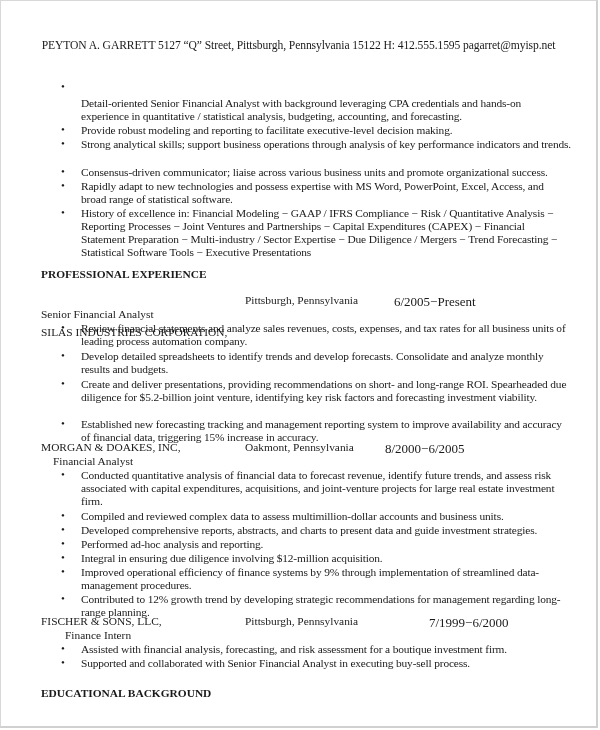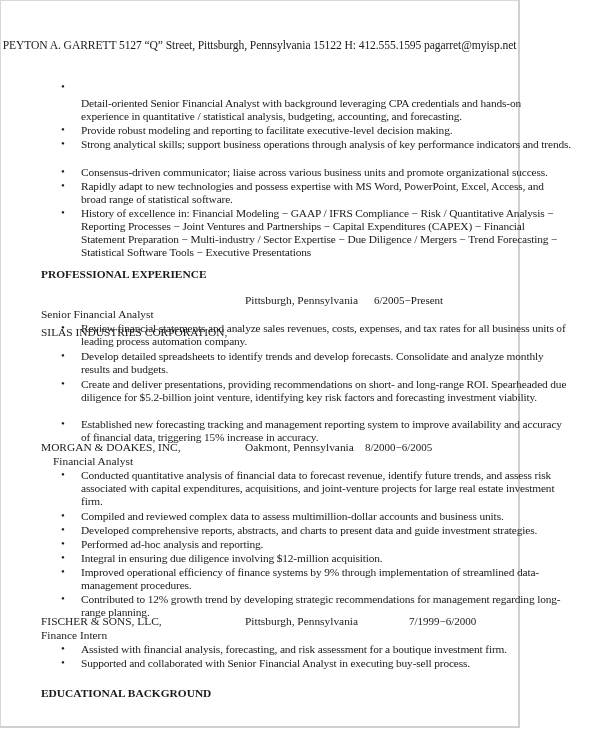--- a/index.html
+++ b/index.html
@@ -4,21 +4,21 @@
 <style>
   html, body { margin: 0; padding: 0; }
   body {
     width: 600px; height: 730px; overflow: hidden;
     background: #ffffff;
     font-family: "Liberation Serif", "DejaVu Serif", serif;
     color: #1a1a1a;
   }
   .page {
     position: relative;
-    width: 520px; height: 728px;
+    width: 598px; height: 728px;
     border: 1px solid #d8d8d8;
     border-right: 2px solid #d0d0d0;
     border-bottom: 2px solid #d0d0d0;
     box-sizing: border-box;
     background: #fff;
   }
   .contact {
     position: absolute; top: 38px; left: 0; width: 100%;
     text-align: center; font-size: 11.6px; letter-spacing: -0.1px;
   }
@@ -28,21 +28,21 @@
   }
   .bul {
     position: absolute; left: 60px; font-size: 11px;
   }
   .btxt {
     position: absolute; left: 80px; width: 490px;
     font-size: 11.4px; line-height: 13px; letter-spacing: -0.15px;
   }
   .job-company { position: absolute; left: 40px; font-size: 11.4px; white-space: nowrap; }
   .job-loc { position: absolute; font-size: 11.4px; white-space: nowrap; }
-  .job-date { position: absolute; font-size: 11px; white-space: nowrap; }
+  .job-date { position: absolute; font-size: 13px; white-space: nowrap; margin-left: 20px; }
   .job-title { position: absolute; left: 40px; font-size: 11.4px; }
 </style>
 </head>
 <body>
 
 <div class="page">
 
   <div class="contact">PEYTON A. GARRETT 5127 “Q” Street, Pittsburgh, Pennsylvania 15122 H: 412.555.1595 pagarret@myisp.net</div>
 
 
@@ -112,21 +112,21 @@
     <div class="btxt" style="top:565px;">Improved operational efficiency of finance systems by 9% through implementation of streamlined data-management procedures.</div>
 
     <span class="bul" style="top:591px;">•</span>
     <div class="btxt" style="top:592px;">Contributed to 12% growth trend by developing strategic recommendations for management regarding long-range planning.</div>
   </div>
 
   <div>
     <div class="job-company" style="top:614px;">FISCHER &amp; SONS, LLC,</div>
     <div class="job-loc" style="top:614px; left:244px;">Pittsburgh, Pennsylvania</div>
     <div class="job-date" style="top:614px; left:408px;">7/1999−6/2000</div>
-    <div class="job-title" style="top:628px;">Finance Intern</div>
+    <div class="job-title" style="top:628px;margin-left:24px;">Finance Intern</div>
 
     <span class="bul" style="top:641px;">•</span>
     <div class="btxt" style="top:642px;">Assisted with financial analysis, forecasting, and risk assessment for a boutique investment firm.</div>
 
     <span class="bul" style="top:655px;">•</span>
     <div class="btxt" style="top:656px;">Supported and collaborated with Senior Financial Analyst in executing buy-sell process.</div>
   </div>
 
   <div class="heading" style="top:686px;">EDUCATIONAL BACKGROUND</div>
 

